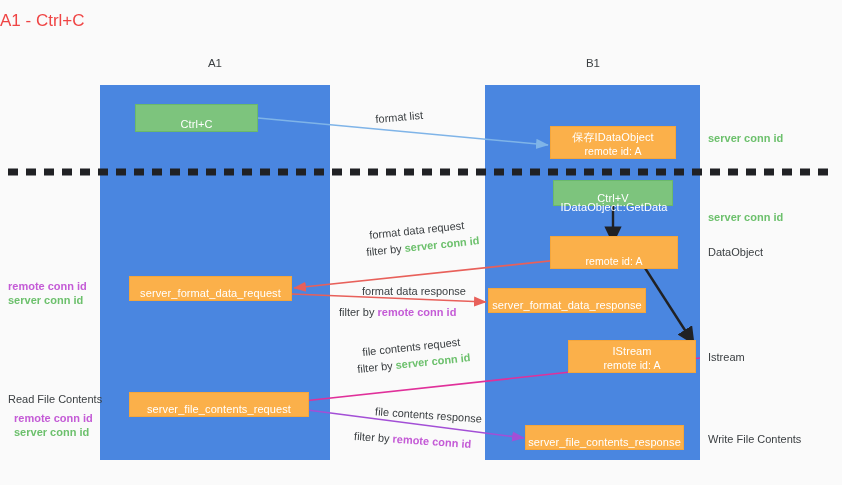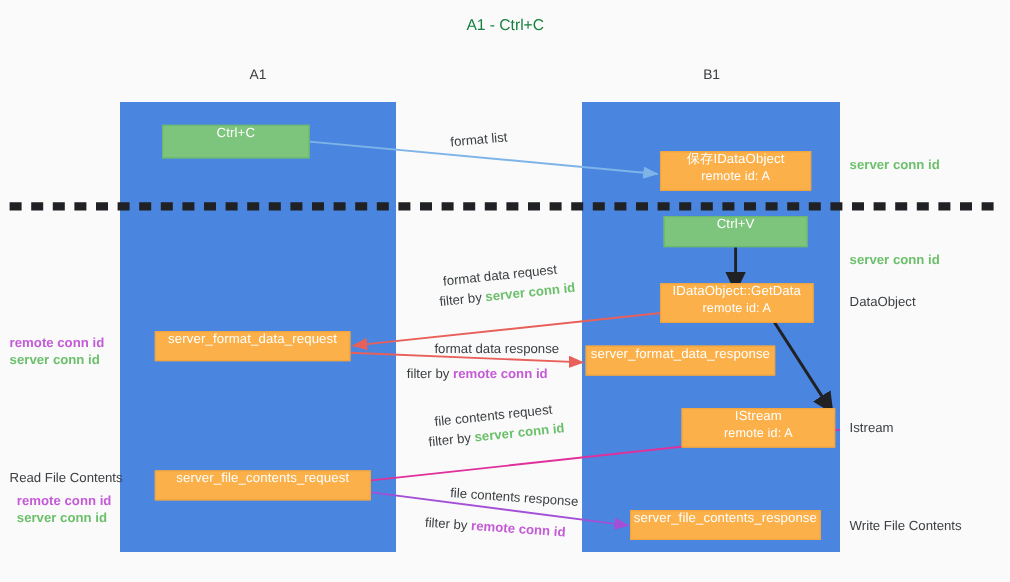--- a/index.html
+++ b/index.html
@@ -11,41 +11,41 @@
   }
   #stage{position:absolute;left:0;top:0;width:842px;height:485px;}
 
   
   .layer-svg{position:absolute;left:0;top:0;width:842px;height:485px;}
   .layer-html{position:absolute;left:0;top:0;width:842px;height:485px;}
 
   
   .title{
     position:absolute;left:0;top:10px;width:842px;
-    text-align:center;color:#15803d;font-size:13px;line-height:21px;
+    text-align:left;color:#ef4444;font-size:17px;line-height:21px;
   }
 
   
   .col-head{
     position:absolute;text-align:center;color:#3c4043;
     font-size:11.5px;line-height:14px;width:160px;
   }
   .col-head .ttl{display:block;}
   .col-head .sub{display:block;}
 
   
   .lane{position:absolute;background:#4a86e0;}
   #lane-a{left:100px;top:85px;width:230px;height:375px;}
   #lane-b{left:485px;top:85px;width:215px;height:375px;}
 
   
   .box{
     position:absolute;box-sizing:border-box;
     display:flex;flex-direction:column;
-    align-items:center;justify-content:flex-start;
+    align-items:center;justify-content:flex-end;
     color:#ffffff;font-size:11px;line-height:13.5px;
     text-align:center;letter-spacing:.1px;
   }
   .box.green{background:#7dc47d;border:1px solid #6bb96b;}
   .box.orange{background:#fbb04a;border:1px solid #f4a63c;}
   .box .l2{font-size:10.5px;}
 
   
   .ann{position:absolute;font-size:11px;line-height:14px;white-space:nowrap;}
   .ann.green{color:#6cc06c;font-weight:bold;}
@@ -121,21 +121,21 @@
 
     <div class="box orange" style="left:550px;top:126px;width:126px;height:33px;">
       <span>保存IDataObject</span>
       <span class="l2">remote id: A</span>
     </div>
 
     <div class="box green" style="left:553px;top:180px;width:120px;height:26px;">
       <span>Ctrl+V</span>
     </div>
 
-    <div class="box orange" style="left:550px;top:236px;width:128px;height:33px;">
+    <div class="box orange" style="left:550px;top:236px;width:128px;height:33px;gap:40px;">
       <span>IDataObject::GetData</span>
       <span class="l2">remote id: A</span>
     </div>
 
     <div class="box orange" style="left:568px;top:340px;width:128px;height:33px;">
       <span>IStream</span>
       <span class="l2">remote id: A</span>
     </div>
 
     <div class="box orange" style="left:129px;top:276px;width:163px;height:25px;">

